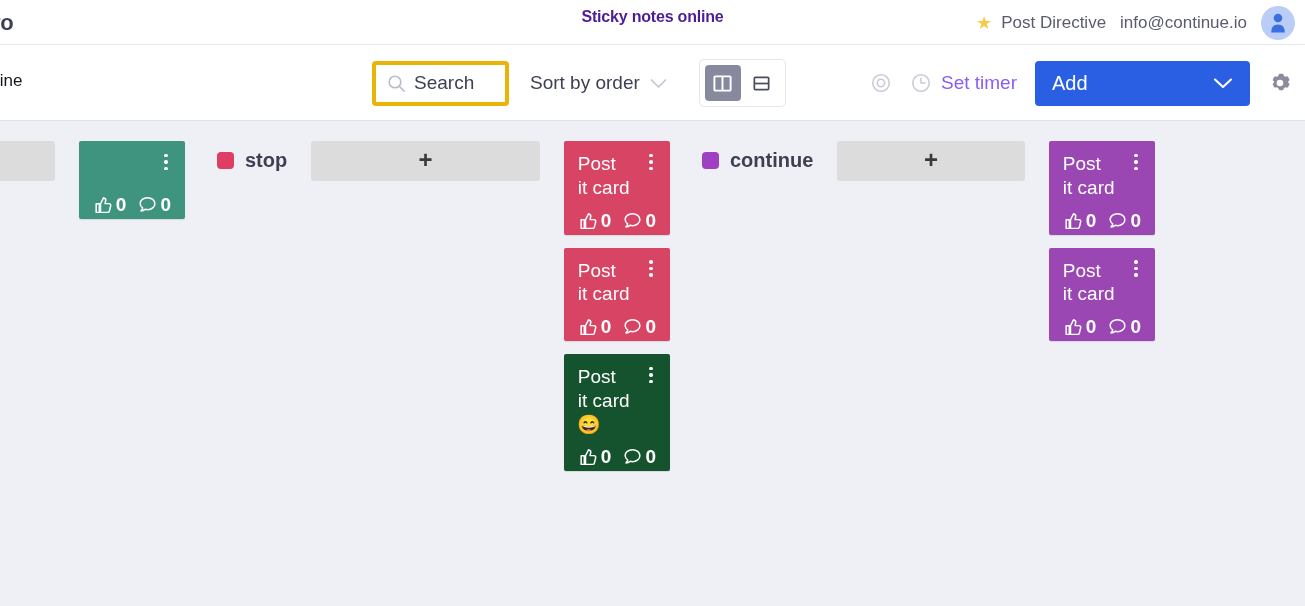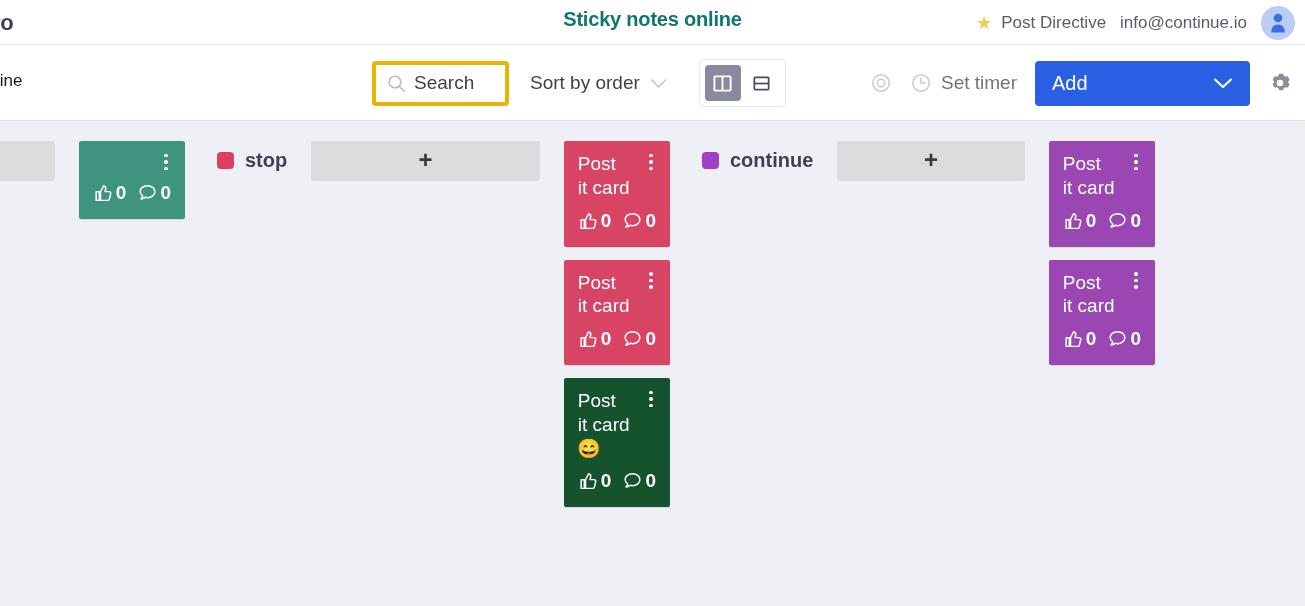--- a/index.html
+++ b/index.html
@@ -37,23 +37,23 @@
     letter-spacing: -0.2px;
     white-space: nowrap;
   }
 
   .app-title {
     position: absolute;
     left: 0;
     right: 0;
     text-align: center;
     top: 8px;
-    font-size: 20px;
+    font-size: 16px;
     font-weight: 700;
-    color: #0f766e;
+    color: #4c1d95;
     letter-spacing: -0.2px;
   }
 
   .topbar-right {
     position: absolute;
     right: 10px;
     top: 0;
     height: 45px;
     display: flex;
     align-items: center;
@@ -192,21 +192,21 @@
   }
 
   .timer-btn {
     display: flex;
     align-items: center;
     gap: 9px;
     cursor: pointer;
     margin-left: 14px;
     white-space: nowrap;
   }
-  .timer-label { font-size: 19px; color: #737373; }
+  .timer-label { font-size: 19px; color: #8b5cf6; }
 
   .add-btn {
     margin-left: 18px;
     width: 215px;
     height: 45px;
     background: #2b5fe3;
     border-radius: 4px;
     display: flex;
     align-items: center;
     justify-content: space-between;
@@ -286,21 +286,21 @@
     line-height: 1;
     margin-top: -2px;
   }
 
   .cards { display: flex; flex-direction: column; gap: 13px; }
 
   .card {
     position: relative;
     min-height: 78px;
     border-radius: 2px;
-    padding: 11px 14px 16px 14px;
+    padding: 11px 14px 4px 14px;
     display: flex;
     flex-direction: column;
     justify-content: space-between;
     cursor: pointer;
     box-shadow: 0 1px 1px rgba(0,0,0,0.10);
   }
 
   .card-text {
     font-size: 19px;
     color: #ffffff;

